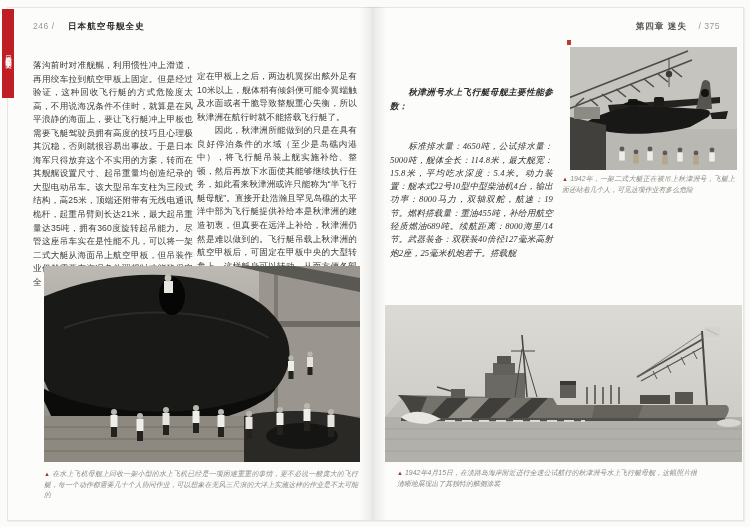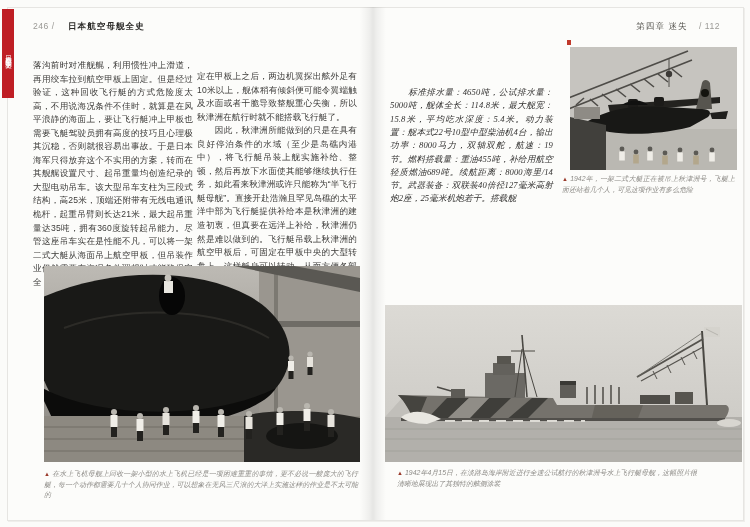--- a/index.html
+++ b/index.html
@@ -10,21 +10,21 @@
   .gutter{position:absolute;left:360px;top:7px;width:26px;height:513px;
           background:linear-gradient(90deg,rgba(0,0,0,0) 0%,rgba(0,0,0,0.05) 35%,rgba(0,0,0,0.09) 50%,rgba(0,0,0,0.05) 65%,rgba(0,0,0,0) 100%);}
   .red-tab{position:absolute;left:2px;top:9px;width:12px;height:89px;background:#bf1e24;
            color:#fff;writing-mode:vertical-rl;text-orientation:upright;font-size:6.5px;
            letter-spacing:1px;display:flex;align-items:center;justify-content:center;}
   .hdr{position:absolute;top:21px;font-size:8.6px;white-space:nowrap;text-align:center;}
   .hdr-left{left:33px;}
   .hdr-right{left:390px;width:330px;text-align:right;padding-right:16px;}
   .pagenum{color:#9a9995;letter-spacing:0.5px;}
   .hdr-title{color:#2c2b29;font-weight:bold;margin-left:11px;letter-spacing:1px;}
-  .hdr-chapter{color:#55544f;font-weight:normal;letter-spacing:1px;margin-right:9px;}
+  .hdr-chapter{color:#55544f;font-weight:bold;letter-spacing:1px;margin-right:9px;}
   .col{position:absolute;width:160px;font-size:8.6px;line-height:13.55px;text-align:justify;
        color:#3c3b39;white-space:pre-wrap;letter-spacing:0.1px;}
   .col-l1{left:33px;top:59px;}
   .col-l2{left:197px;top:70px;}
   .col-r1{left:390px;top:59px;width:163px;}
   .col-r2{position:absolute;left:562px;top:203px;width:173px;font-size:8.6px;line-height:13.55px;
           text-align:justify;color:#3c3b39;white-space:pre-wrap;letter-spacing:0.1px;}
   .spec-head{font-family:"Liberation Serif",serif;font-style:italic;font-weight:bold;color:#2e2d2b;
              font-size:8.6px;line-height:13.55px;white-space:pre-wrap;}
   .spec-body{font-family:"Liberation Serif",serif;font-style:italic;color:#323130;
@@ -139,26 +139,27 @@
   </div>
 
   <div class="caption" style="left:44px;top:469px;width:314px;">
     <span class="cap-marker">▲</span><span>在水上飞机母舰上回收一架小型的水上飞机已经是一项困难重重的事情，更不必说一艘庞大的飞行艇，每一个动作都需要几十个人协同作业，可以想象在无风三尺浪的大洋上实施这样的作业是不太可能的</span>
   </div>
 
   <div class="gutter"></div>
 
   <div class="hdr hdr-right">
     <span class="hdr-chapter">第四章 迷失</span>
-    <span class="pagenum">/ 112</span>
+    <span class="pagenum">/ 375</span>
   </div>
 
   <div class="red-mark"></div>
 
   <div class="col col-r1">
+    <div class="spec-head">　　秋津洲号水上飞行艇母舰主要性能参数：</div>
     <div class="spec-body">　　标准排水量：4650吨，公试排水量：5000吨，舰体全长：114.8米，最大舰宽：15.8米，平均吃水深度：5.4米。动力装置：舰本式22号10型中型柴油机4台，输出功率：8000马力，双轴双舵，航速：19节。燃料搭载量：重油455吨，补给用航空轻质燃油689吨。续航距离：8000海里/14节。武器装备：双联装40倍径127毫米高射炮2座，25毫米机炮若干。搭载舰</div>
   </div>
 
   <div class="photo" style="left:570px;top:47px;width:167px;height:123px;">
     <svg viewBox="0 0 167 123" preserveAspectRatio="none">
       <rect width="167" height="123" fill="#c6c4bf"></rect>
       <rect y="82" width="167" height="41" fill="#bab8b2"></rect>
       <g stroke="#4e4c48" stroke-width="1.6" fill="none">
         <path d="M-4,52 L118,4"></path>
         <path d="M-4,63 L122,13"></path>

